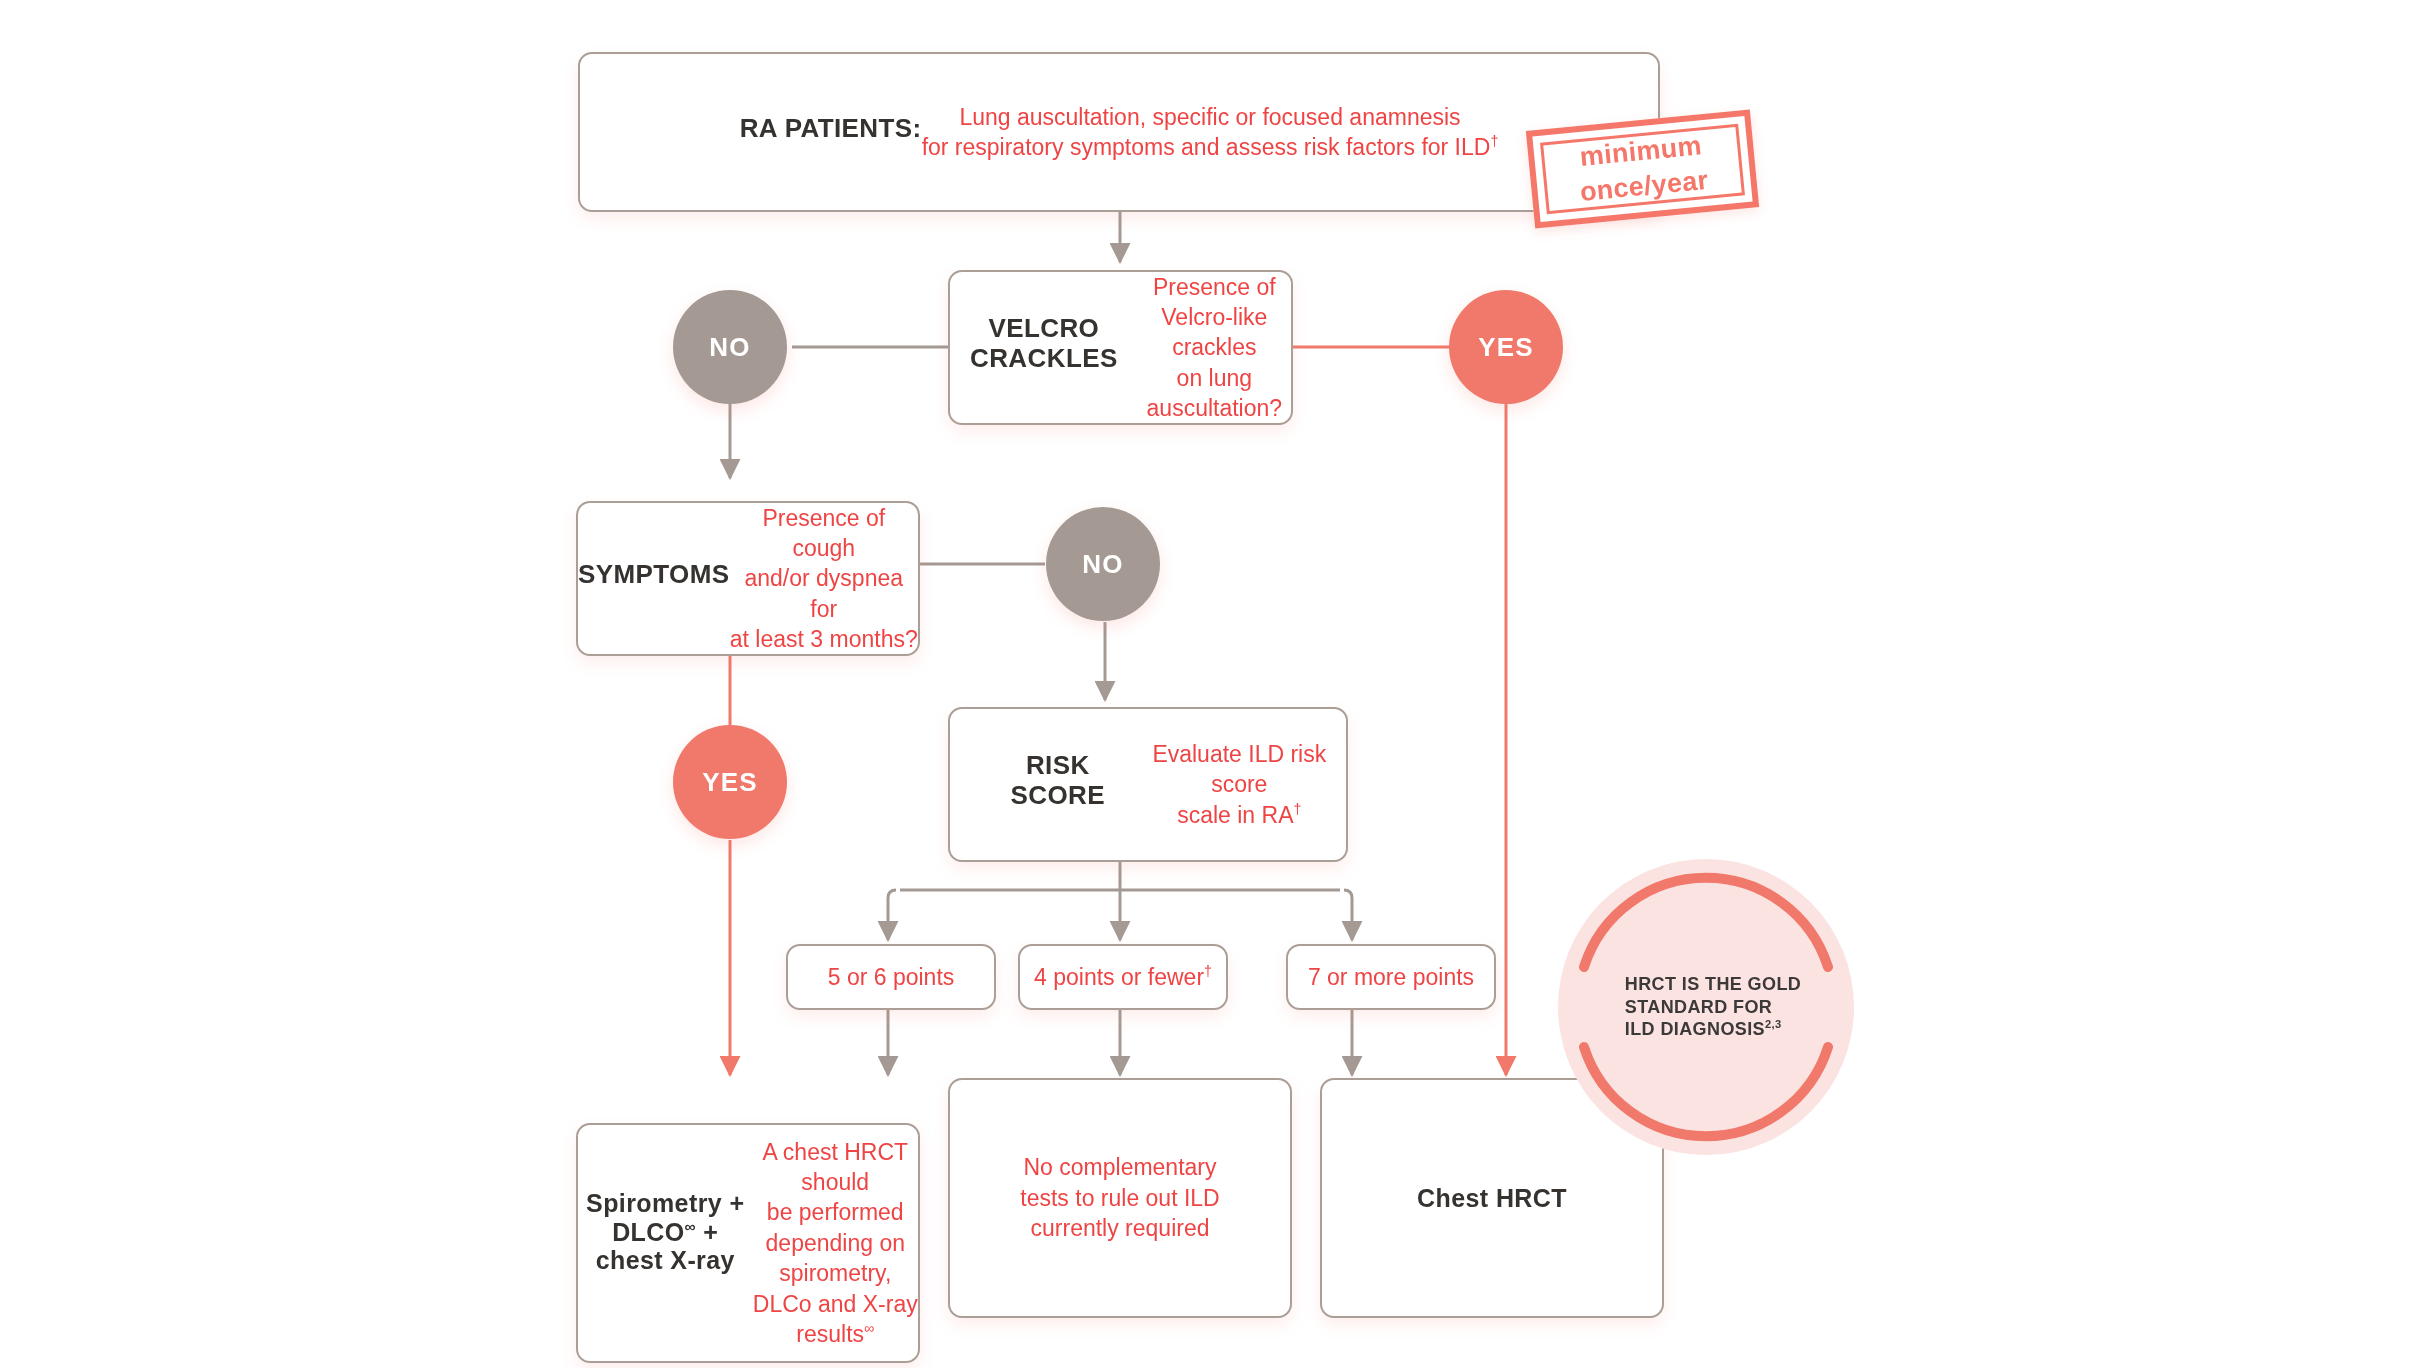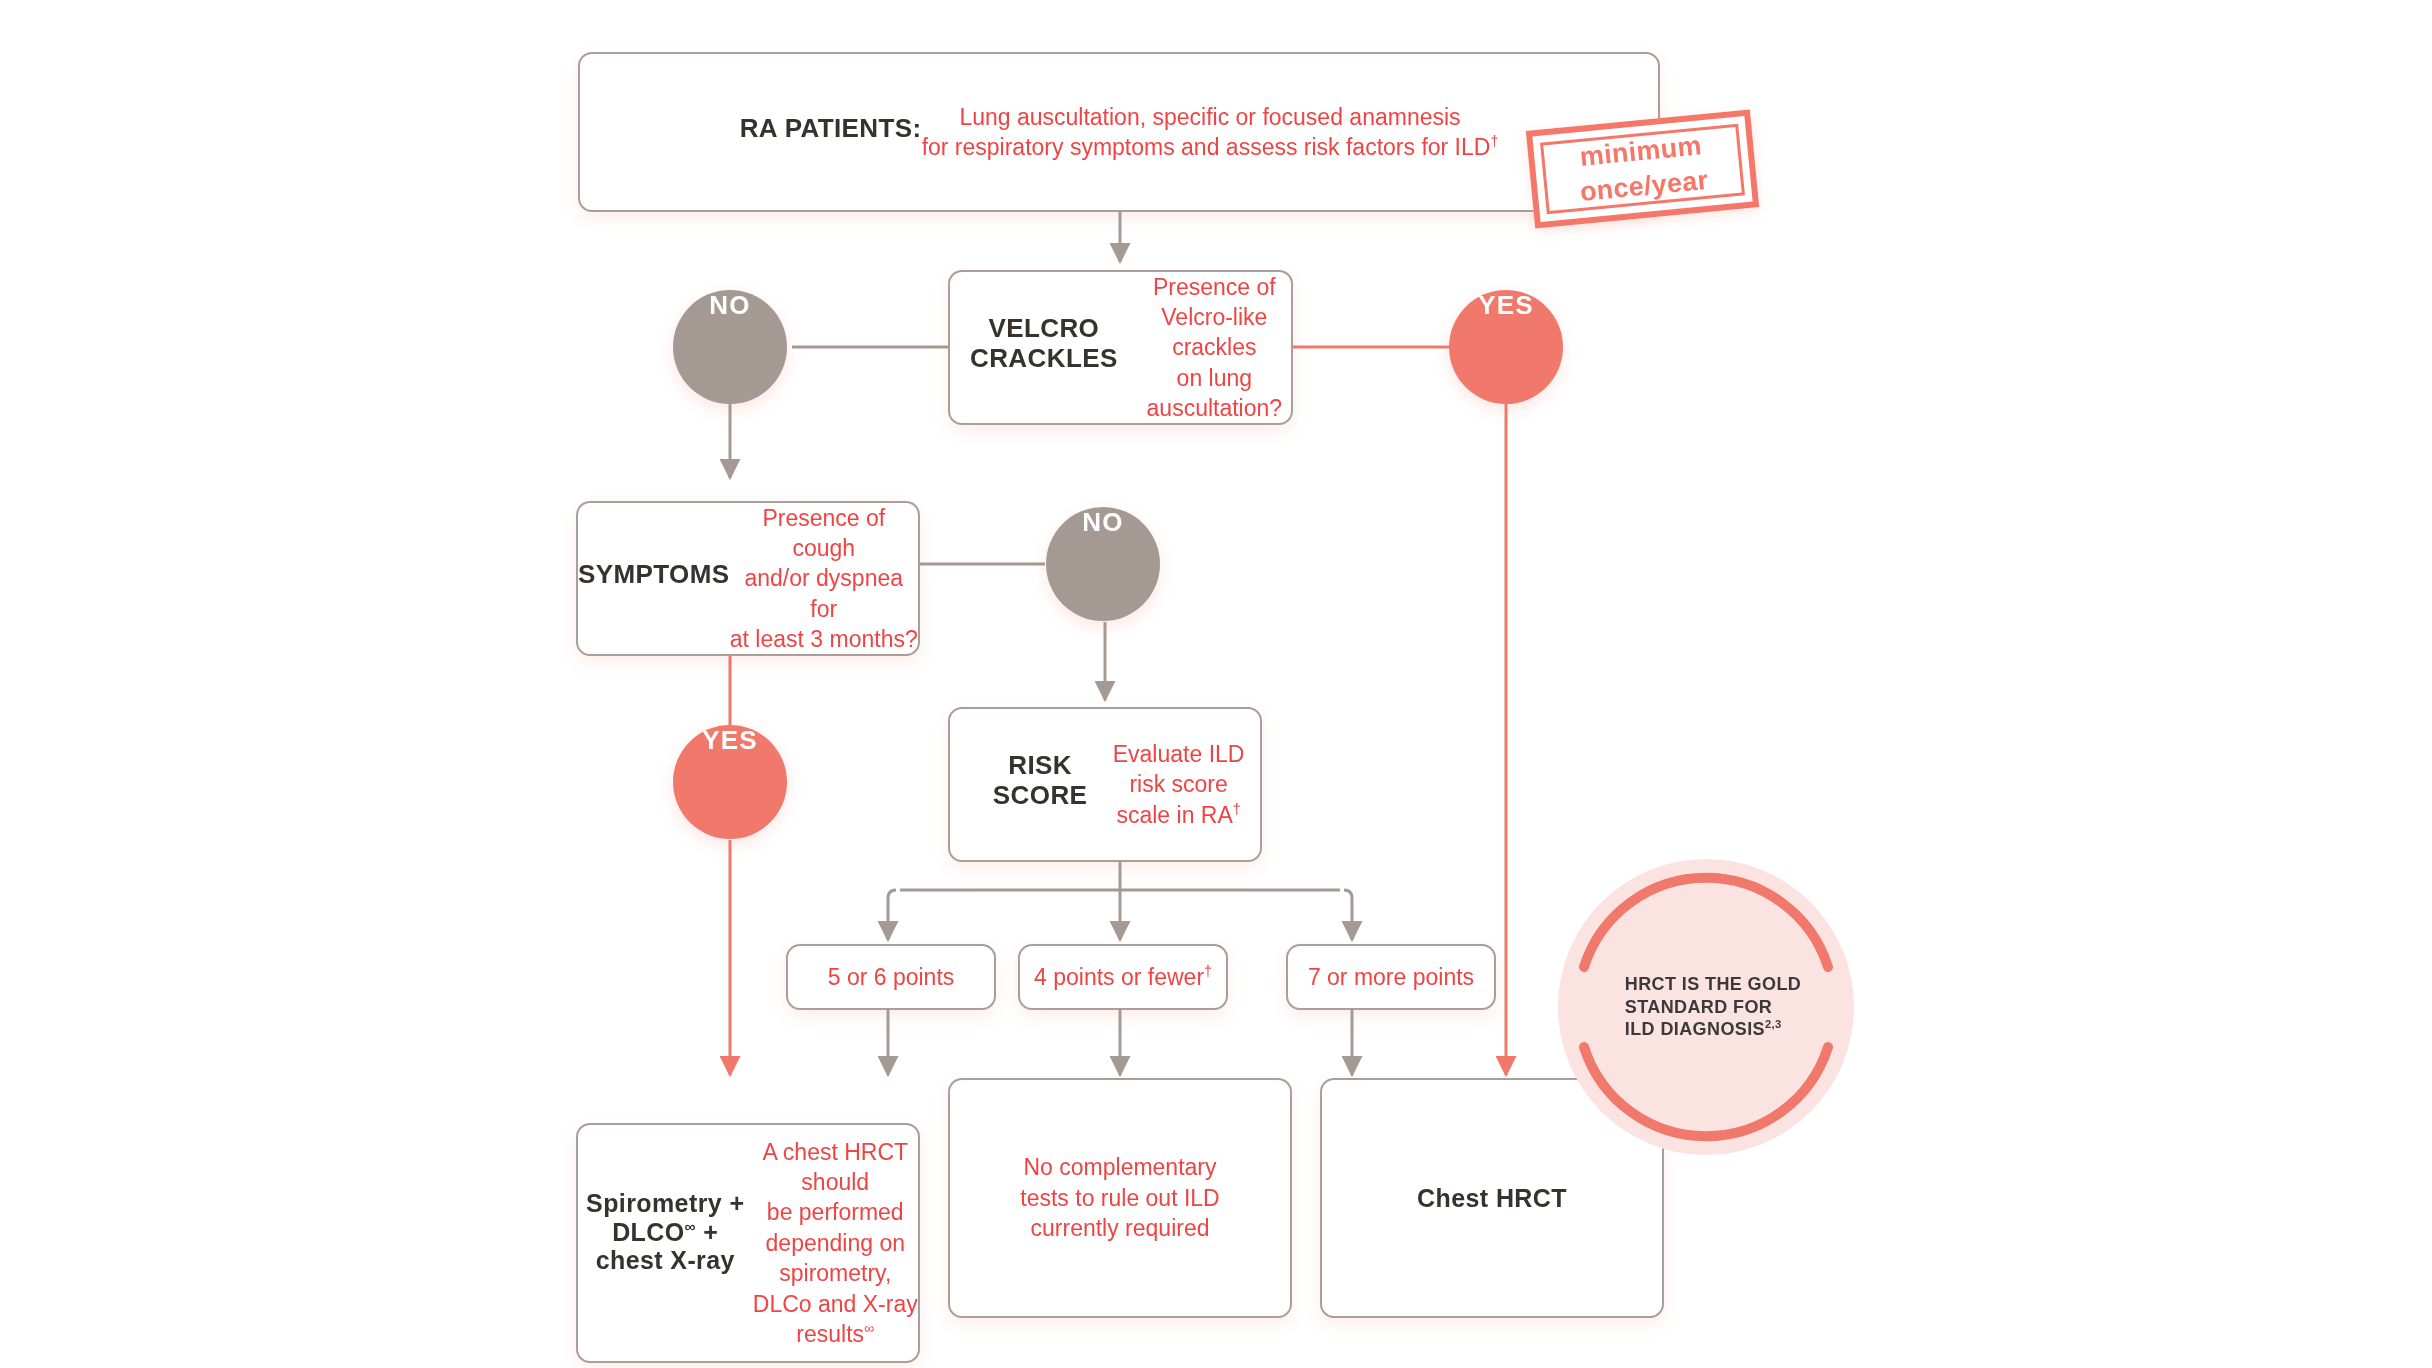--- a/index.html
+++ b/index.html
@@ -53,20 +53,21 @@
   .node.small .body {
     font-size: 23px;
   }
 
   
   .circle {
     position: absolute;
     box-sizing: border-box;
     border-radius: 50%;
     display: flex;
+    align-items: center;
     justify-content: center;
     color: #ffffff;
     font-weight: bold;
     font-size: 26px;
     letter-spacing: 1.2px;
     z-index: 5;
     box-shadow: 0 6px 16px rgba(240,121,107,0.18);
   }
   .circle.no  { background: #a49a93; }
   .circle.yes { background: #f0796b; }
@@ -216,21 +217,21 @@
 </div>
 
 <div class="circle no" style="left:1046px; top:507px; width:114px; height:114px;">
   <span>NO</span>
 </div>
 
 <div class="circle yes" style="left:673px; top:725px; width:114px; height:114px;">
   <span>YES</span>
 </div>
 
-<div class="node" id="n-risk" style="left:948px; top:707px; width:314px; height:155px;padding-left:33px;">
+<div class="node" id="n-risk" style="left:948px; top:707px; width:400px; height:155px;padding-left:33px;">
   <div class="title">RISK SCORE</div>
   <div class="body">
     <div>Evaluate ILD risk score</div>
     <div><span>scale in RA</span><sup>†</sup></div>
   </div>
 </div>
 
 <div class="node small" style="left:786px; top:944px; width:210px; height:66px;">
   <div class="body">5 or 6 points</div>
 </div>

